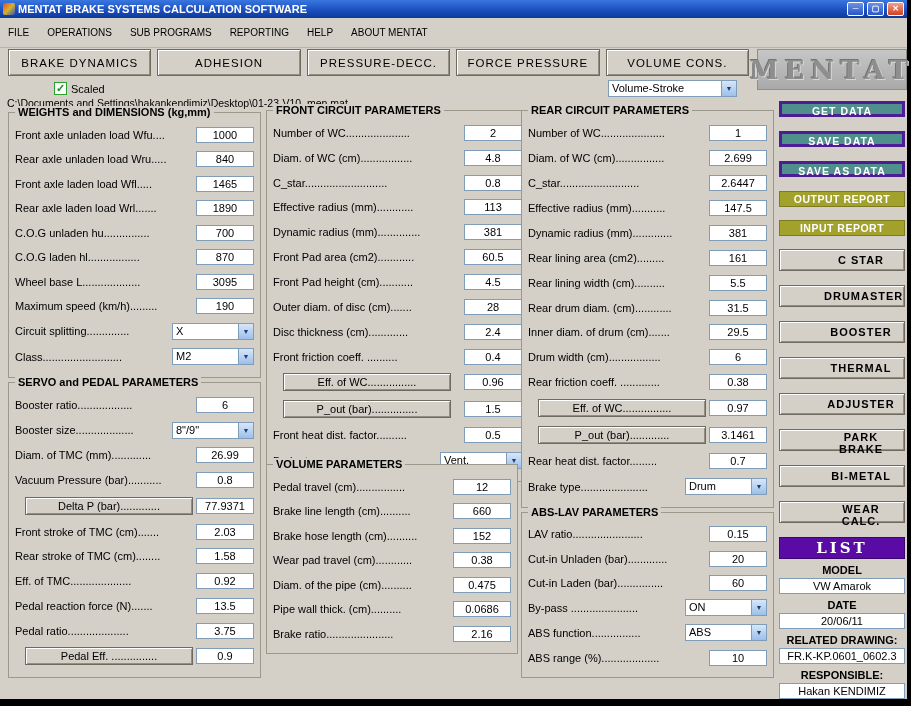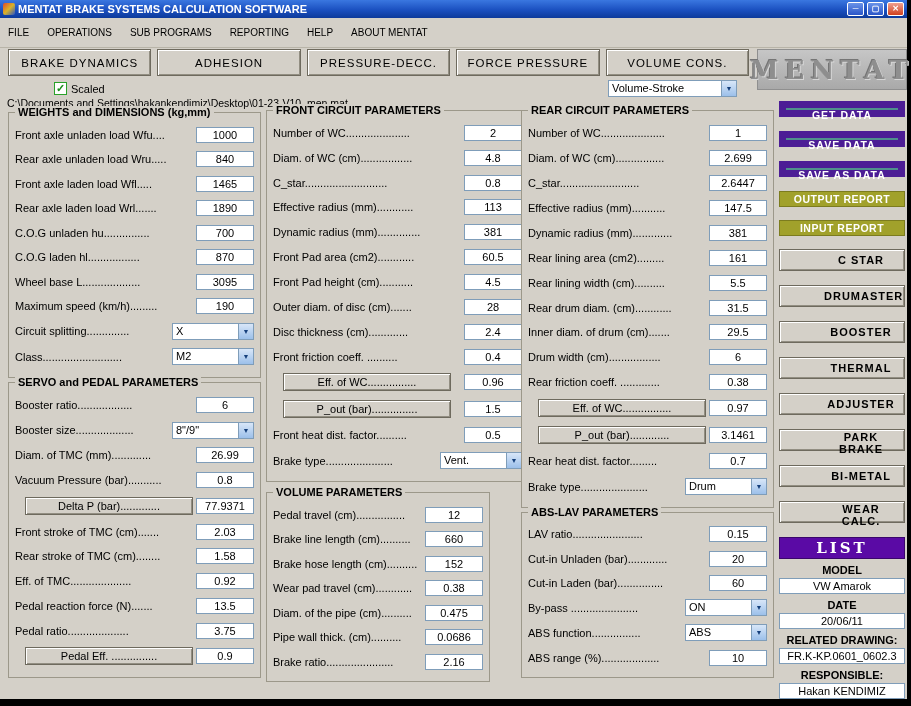--- a/index.html
+++ b/index.html
@@ -63,21 +63,21 @@
   .field { width:58px; height:16px; background:#fff; border:1px solid #7f9db9;
            font-size:11px; line-height:14px; text-align:center; white-space:nowrap; }
   .row .combo { width:82px; }
   .inline-btn { width:168px; height:18px; margin-left:10px; font-family:inherit; font-size:11px;
                 white-space:nowrap; overflow:hidden; cursor:default; }
 
   
   .sidebar { position:absolute; left:779px; top:101px; width:126px; display:flex; flex-direction:column; }
   .sb-btn { display:block; width:100%; font-family:inherit; cursor:default; }
   .sb-btn.teal { height:16px; margin-bottom:14px; background:#4f8f8c; color:#fff;
-                 border:7px solid #4c1d95; font-size:10.5px; font-weight:bold; letter-spacing:1px; }
+                 border:3px solid #4c1d95; font-size:10.5px; font-weight:bold; letter-spacing:1px; }
   .sb-btn.olive { height:16px; margin-bottom:13px; background:#a1a12b; color:#fff;
                   border:1px solid #7c7c1e; font-size:10.5px; font-weight:bold; letter-spacing:0.5px; }
   .sb-btn.gray { height:22px; margin-bottom:14px; font-size:11px; font-weight:bold; letter-spacing:1px;padding-left:44px; }
   .sb-btn.purple { height:22px; margin-bottom:3px; background:#5a0aa5; color:#fff; border:1px solid #3a066b;
                    font-family:"DejaVu Serif",serif; font-size:15px; font-weight:bold; letter-spacing:3px; }
   .sb-label { text-align:center; font-weight:bold; font-size:11px; margin:2px 0 2px; }
   .sb-field { background:#fff; border:1px solid #7f9db9; height:16px; line-height:14px;
               text-align:center; font-size:11px; margin-bottom:3px; white-space:nowrap; overflow:hidden; }
   .sb-btn.help { height:24px; margin-top:7px; font-size:11px; font-weight:normal; letter-spacing:1px; }
 </style>
@@ -291,21 +291,21 @@
           <div class="row">
             <span class="lab">Brake type......................</span>
             <span class="combo">
               <span class="combo-val">Vent.</span>
               <span class="combo-btn">▼</span>
             </span>
           </div>
         </div>
     </div>
 
-    <div class="group" style="left:266px;top:492px;width:224px;height:190px">
+    <div class="group" style="left:266px;top:464px;width:252px;height:190px">
       <span class="group-title">VOLUME PARAMETERS</span>
       <div class="rows">
           <div class="row">
             <span class="lab">Pedal travel (cm)................</span>
             <span class="field">12</span>
           </div>
           <div class="row">
             <span class="lab">Brake line length (cm)..........</span>
             <span class="field">660</span>
           </div>

